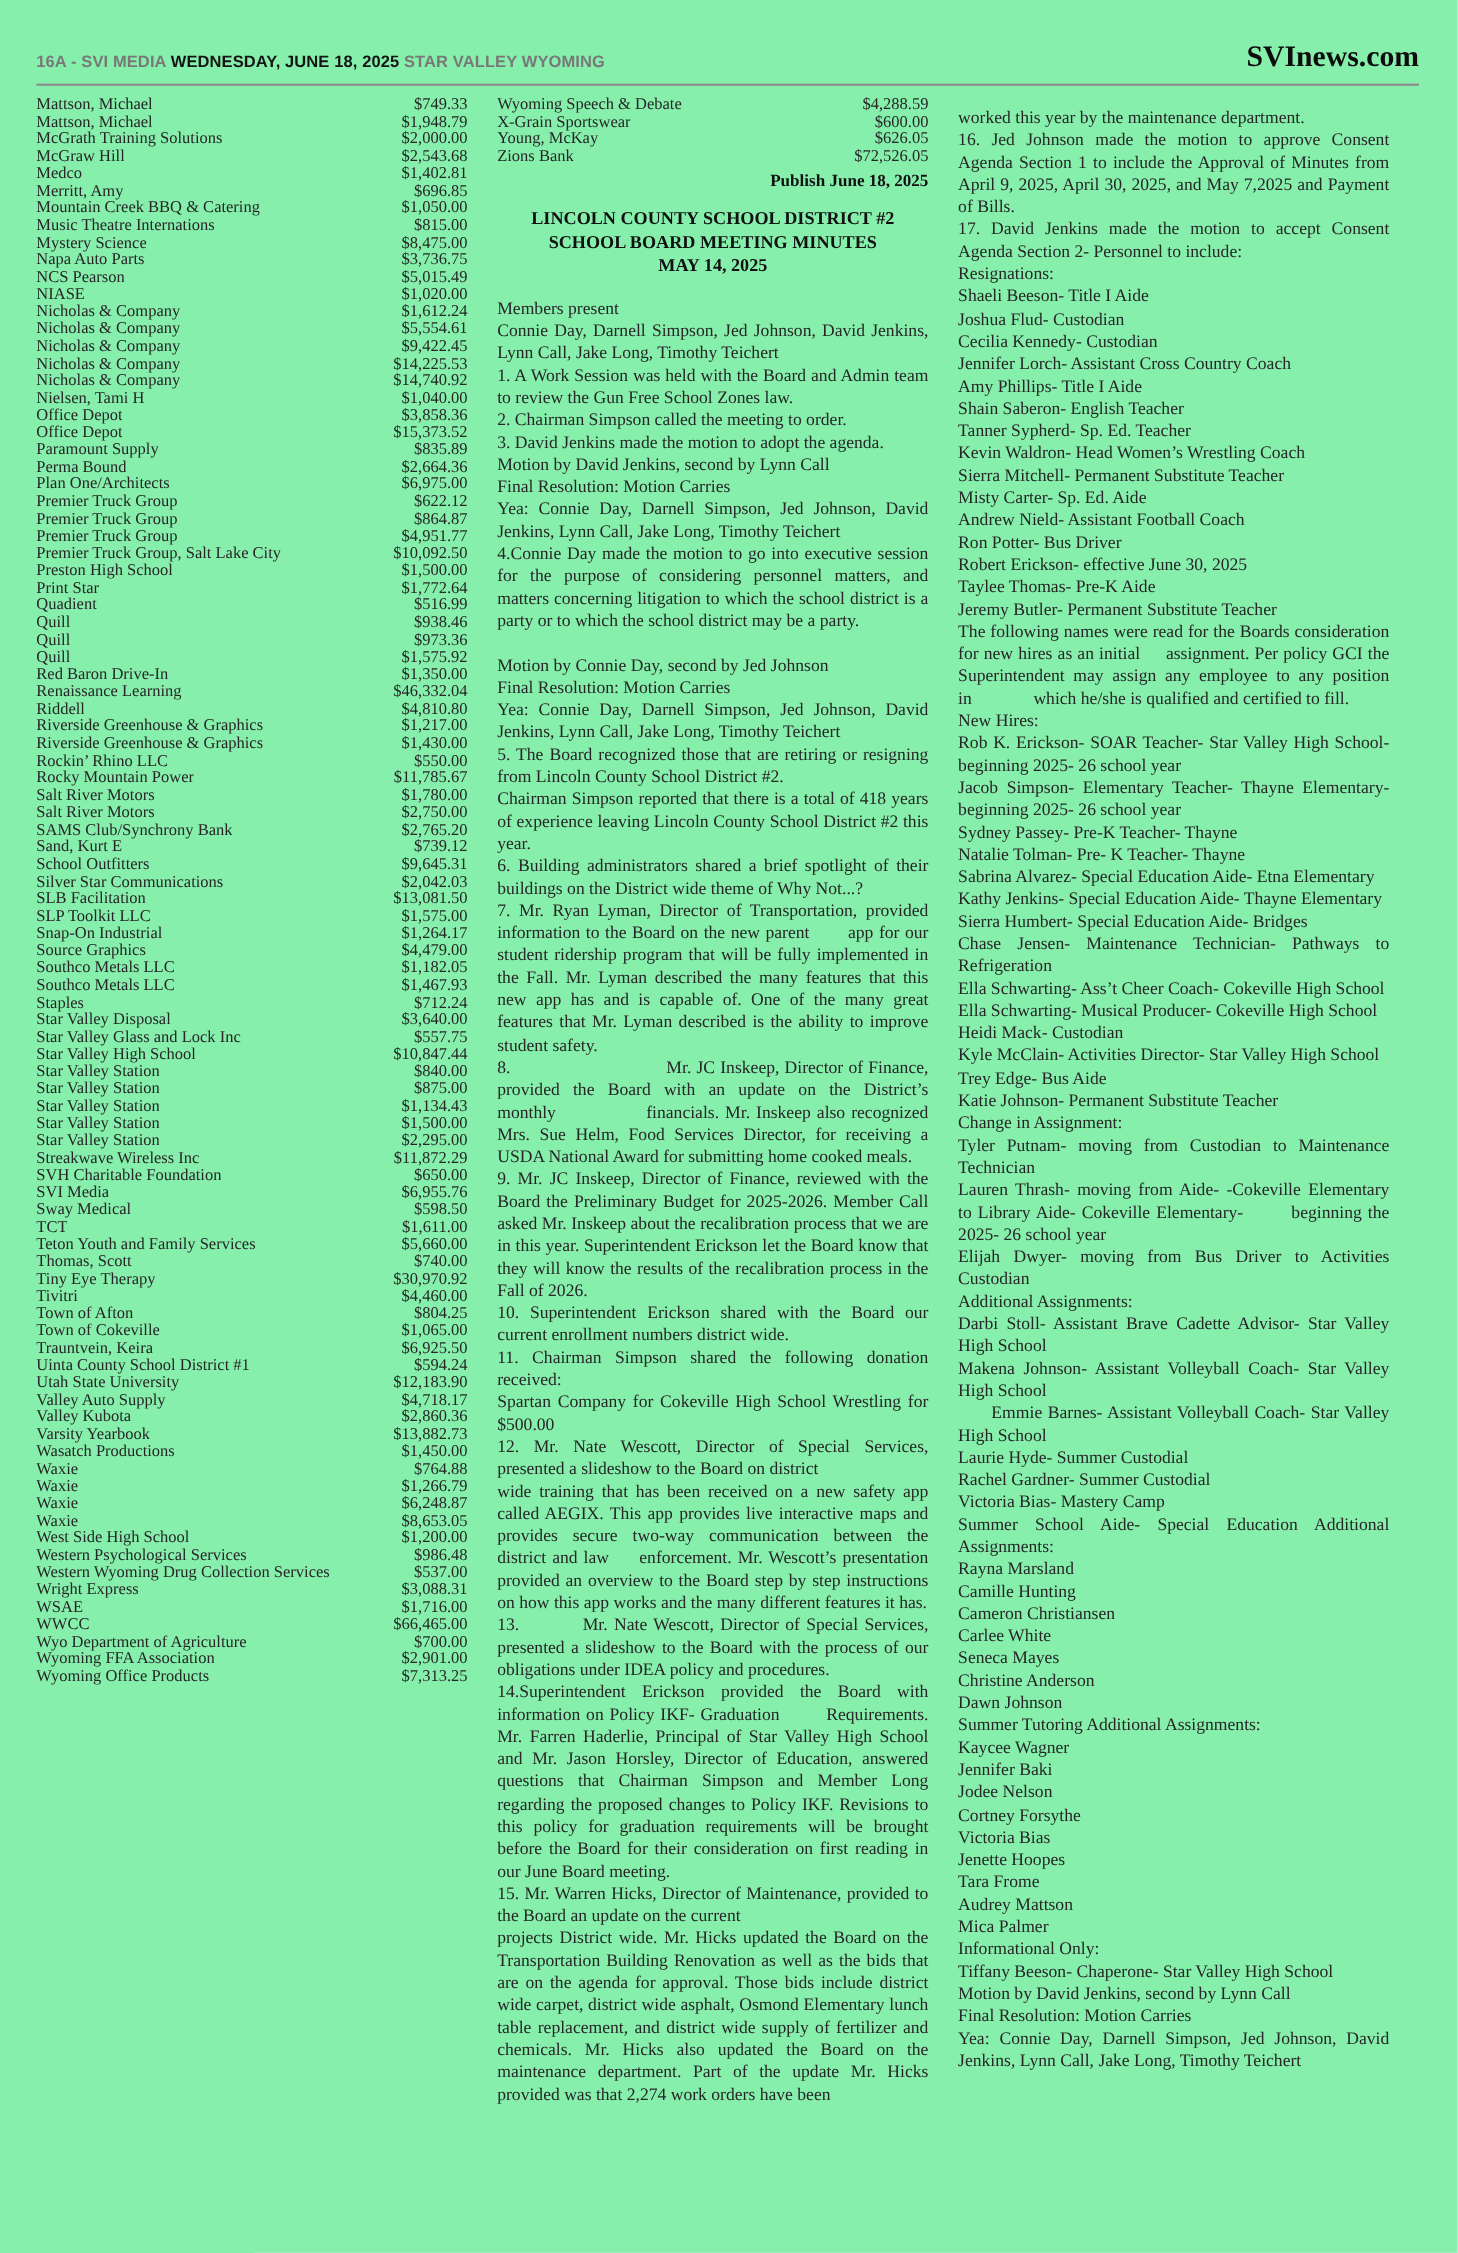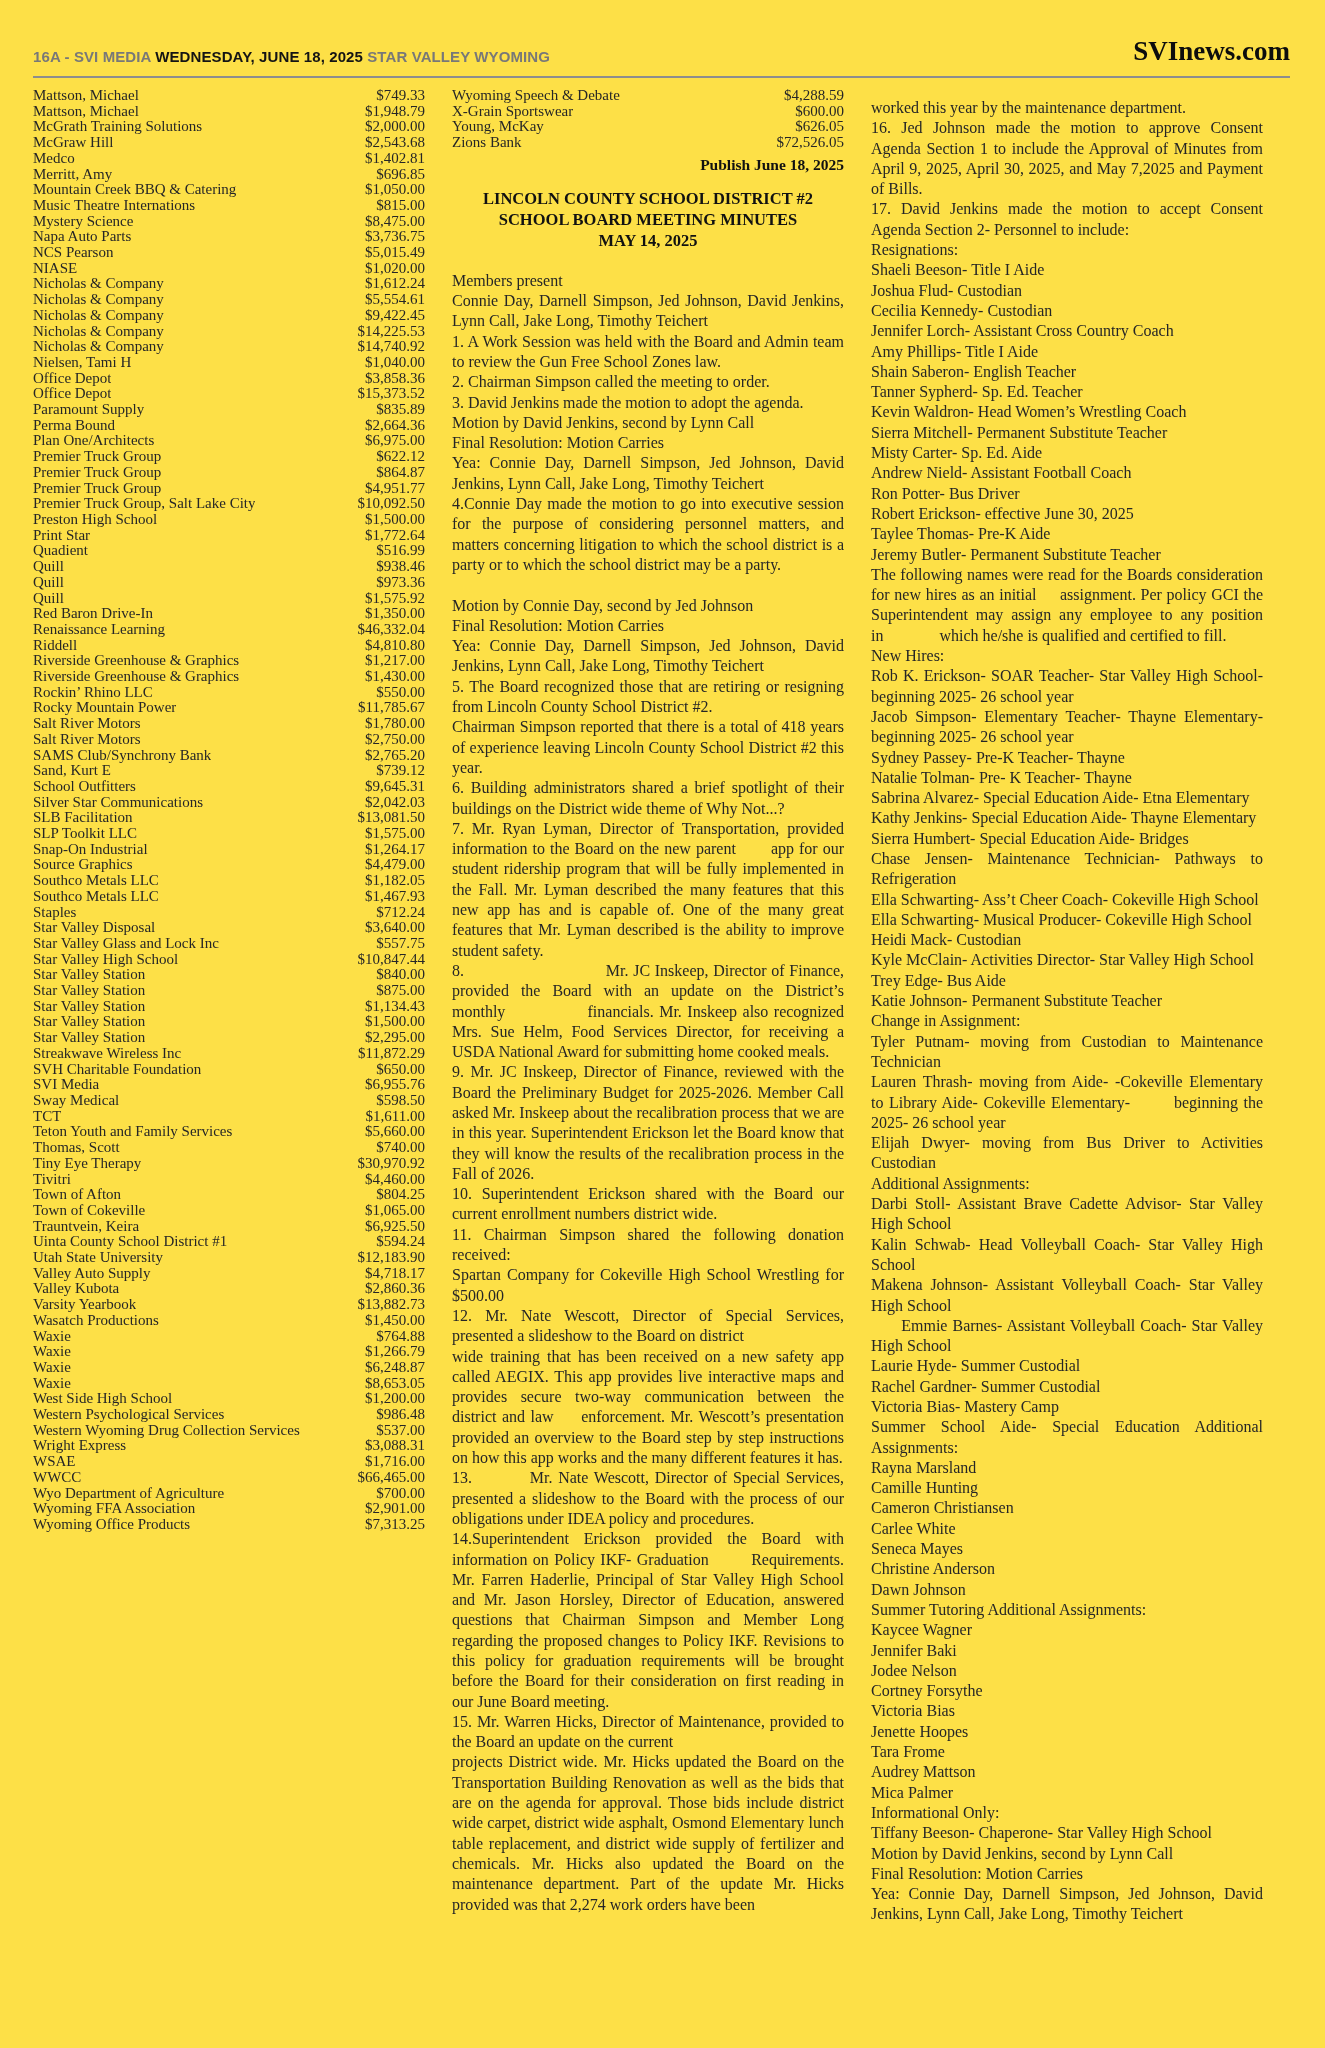--- a/index.html
+++ b/index.html
@@ -1,21 +1,21 @@
 <!DOCTYPE html>
 <html><head>
 <meta charset="utf-8">
 <style>
   * { margin:0; padding:0; box-sizing:border-box; }
   html,body { background:#ffffff; }
   body {
     width:1325px; height:2048px; position:relative; overflow:hidden;
     font-family:"Liberation Serif", serif; color:#222;
   }
-  .page { position:absolute; inset:0; background:#fde047; }
+  .page { position:absolute; inset:0; background:#86efac; }
   
   .masthead {
     position:absolute; top:38px; left:33px; right:35px;
     display:flex; justify-content:space-between; align-items:flex-end;
     padding-bottom:7px;
   }
   .mh-left {
     font-family:"Liberation Sans", sans-serif;
     font-size:15px; font-weight:bold; letter-spacing:0.1px;
     color:#787878; white-space:nowrap;
@@ -541,21 +541,20 @@
           <p class="mpar">Heidi Mack- Custodian</p>
           <p class="mpar">Kyle McClain- Activities Director- Star Valley High School</p>
           <p class="mpar">Trey Edge- Bus Aide</p>
           <p class="mpar">Katie Johnson- Permanent Substitute Teacher</p>
           <p class="mpar">Change in Assignment:</p>
           <p class="mpar">Tyler Putnam- moving from Custodian to Maintenance Technician</p>
           <p class="mpar">Lauren Thrash- moving from Aide- -Cokeville Elementary to Library Aide- Cokeville Elementary-&nbsp;&nbsp;&nbsp;&nbsp;&nbsp;&nbsp;&nbsp; beginning the 2025- 26 school year</p>
           <p class="mpar">Elijah Dwyer- moving from Bus Driver to Activities Custodian</p>
           <p class="mpar">Additional Assignments:</p>
           <p class="mpar">Darbi Stoll- Assistant Brave Cadette Advisor- Star Valley High School</p>
-          <p class="mpar">Kalin Schwab- Head Volleyball Coach- Star Valley High School</p>
           <p class="mpar">Makena Johnson- Assistant Volleyball Coach- Star Valley High School</p>
           <p class="mpar">&nbsp;&nbsp;&nbsp;&nbsp;&nbsp;&nbsp;Emmie Barnes- Assistant Volleyball Coach- Star Valley High School</p>
           <p class="mpar">Laurie Hyde- Summer Custodial</p>
           <p class="mpar">Rachel Gardner- Summer Custodial</p>
           <p class="mpar">Victoria Bias- Mastery Camp</p>
           <p class="mpar">Summer School Aide- Special Education Additional Assignments:</p>
           <p class="mpar">Rayna Marsland</p>
           <p class="mpar">Camille Hunting</p>
           <p class="mpar">Cameron Christiansen</p>
           <p class="mpar">Carlee White</p>

